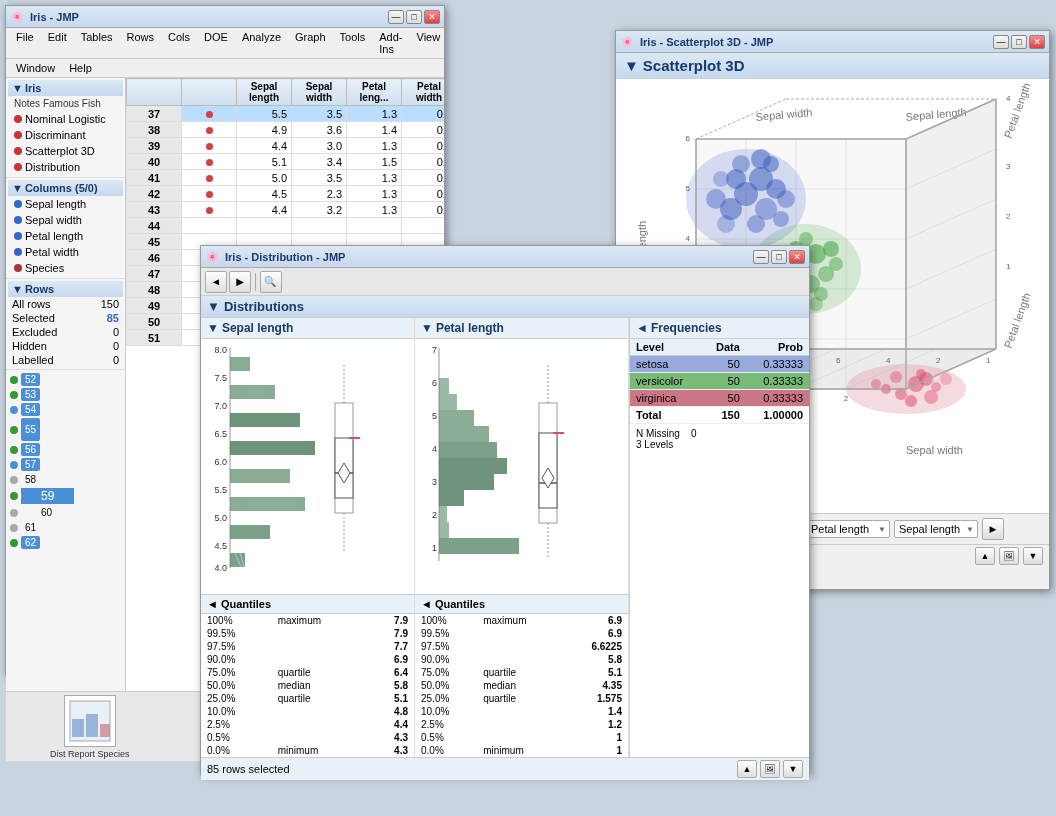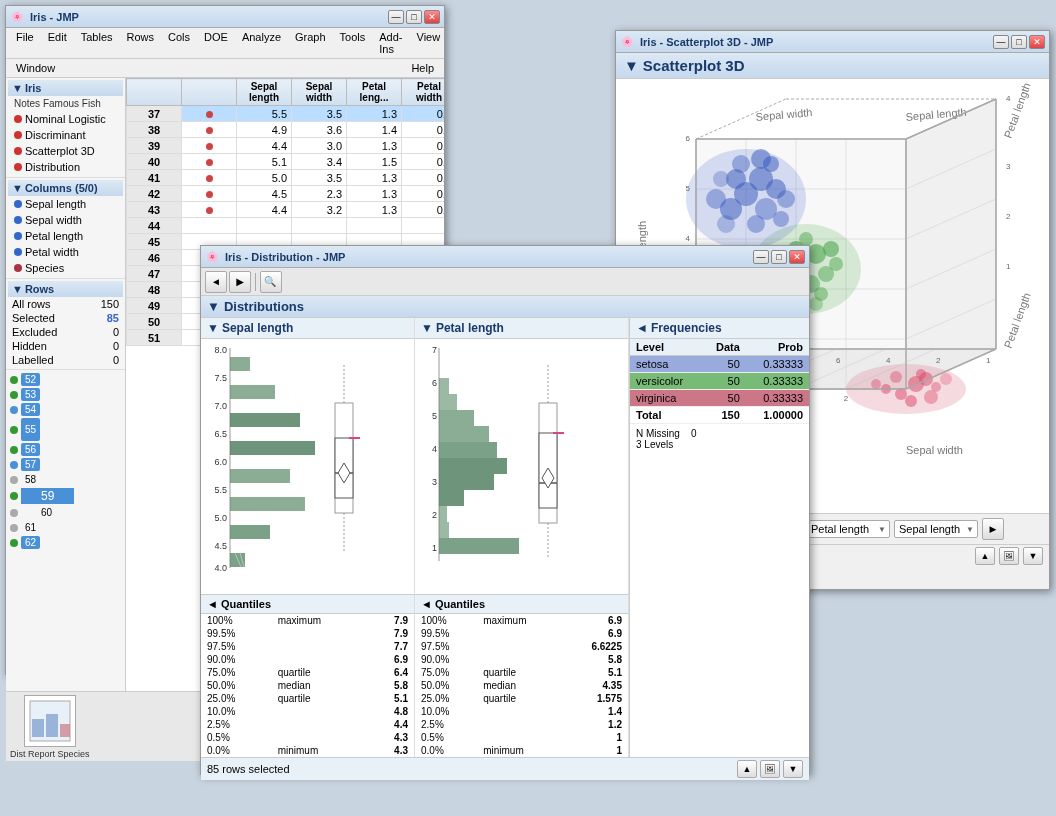--- a/index.html
+++ b/index.html
@@ -240,20 +240,21 @@
     .thumb-label {
       font-size: 9px;
       color: #333;
       margin-top: 2px;
       text-align: center;
     }
     .thumb-container {
       display: flex;
       flex-direction: column;
       align-items: center;
+      margin-left: 40px;
     }
 
     
     #dist-window {
       top: 245px;
       left: 200px;
       width: 610px;
       height: 530px;
       z-index: 10;
     }
@@ -498,21 +499,21 @@
     <span class="menu-item">Tables</span>
     <span class="menu-item">Rows</span>
     <span class="menu-item">Cols</span>
     <span class="menu-item">DOE</span>
     <span class="menu-item">Analyze</span>
     <span class="menu-item">Graph</span>
     <span class="menu-item">Tools</span>
     <span class="menu-item">Add-Ins</span>
     <span class="menu-item">View</span>
   </div>
-  <div style="background:#f0f0f0; border-bottom:1px solid #ccc; padding:1px 4px; display:flex; gap:2px; font-size:11px;justify-content:space-between;">
+  <div style="background:#f0f0f0; border-bottom:1px solid #ccc; padding:1px 4px; display:flex; gap:2px; font-size:11px;">
     <span class="menu-item">Window</span>
     <span class="menu-item">Help</span>
   </div>
 
   <div class="iris-body">
 
     <div class="left-panel">
       <div class="panel-section">
         <div class="panel-header">
           <span>▼</span>

